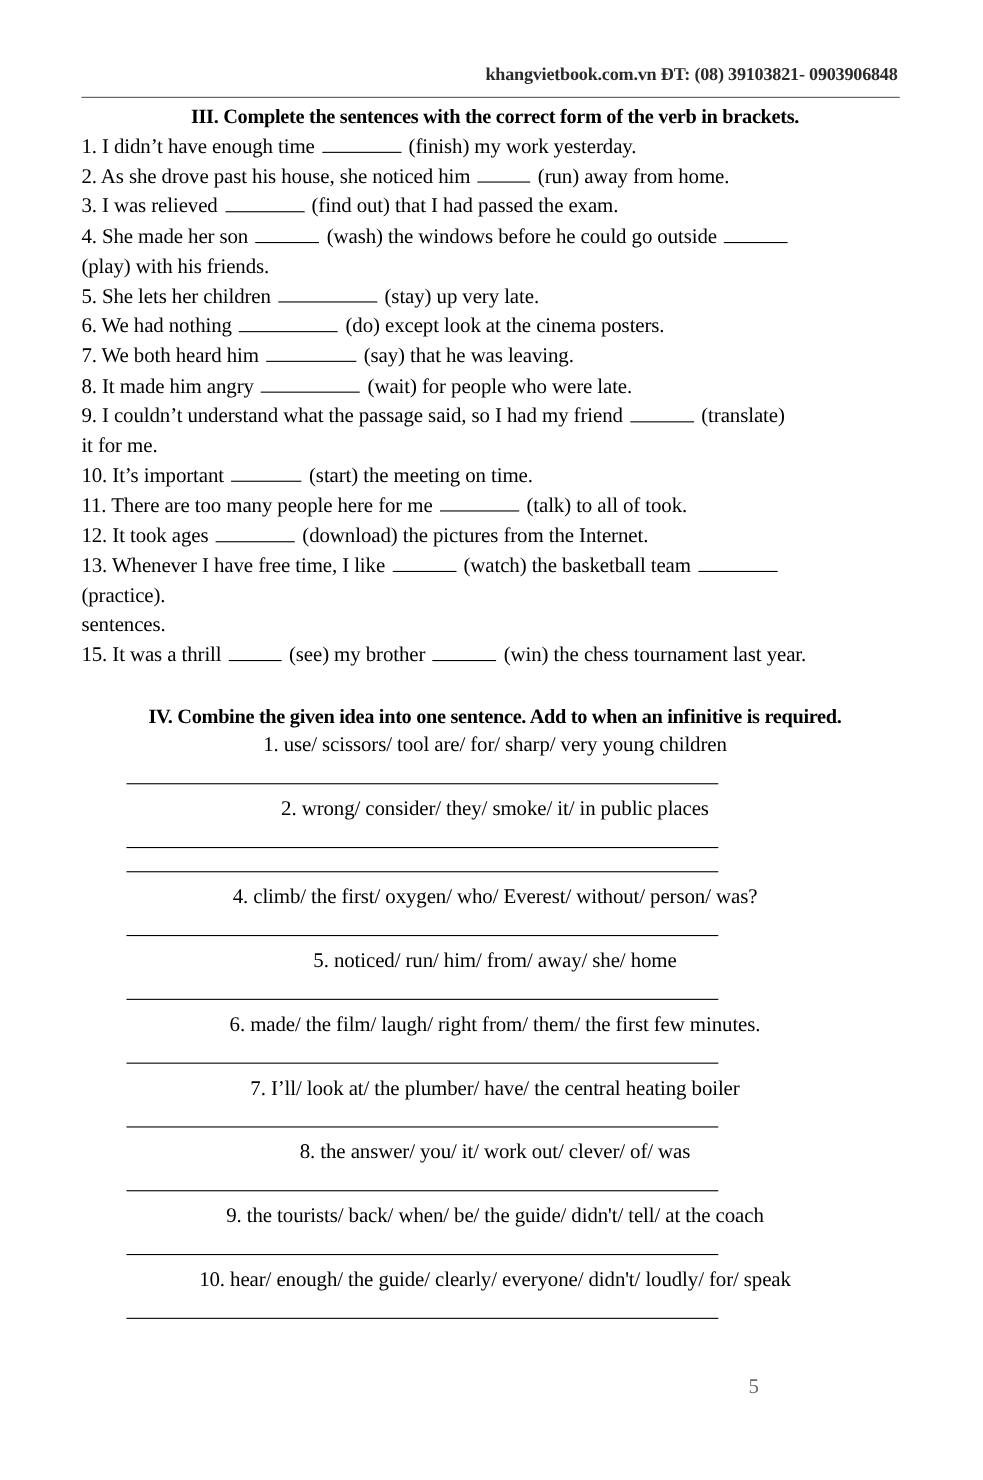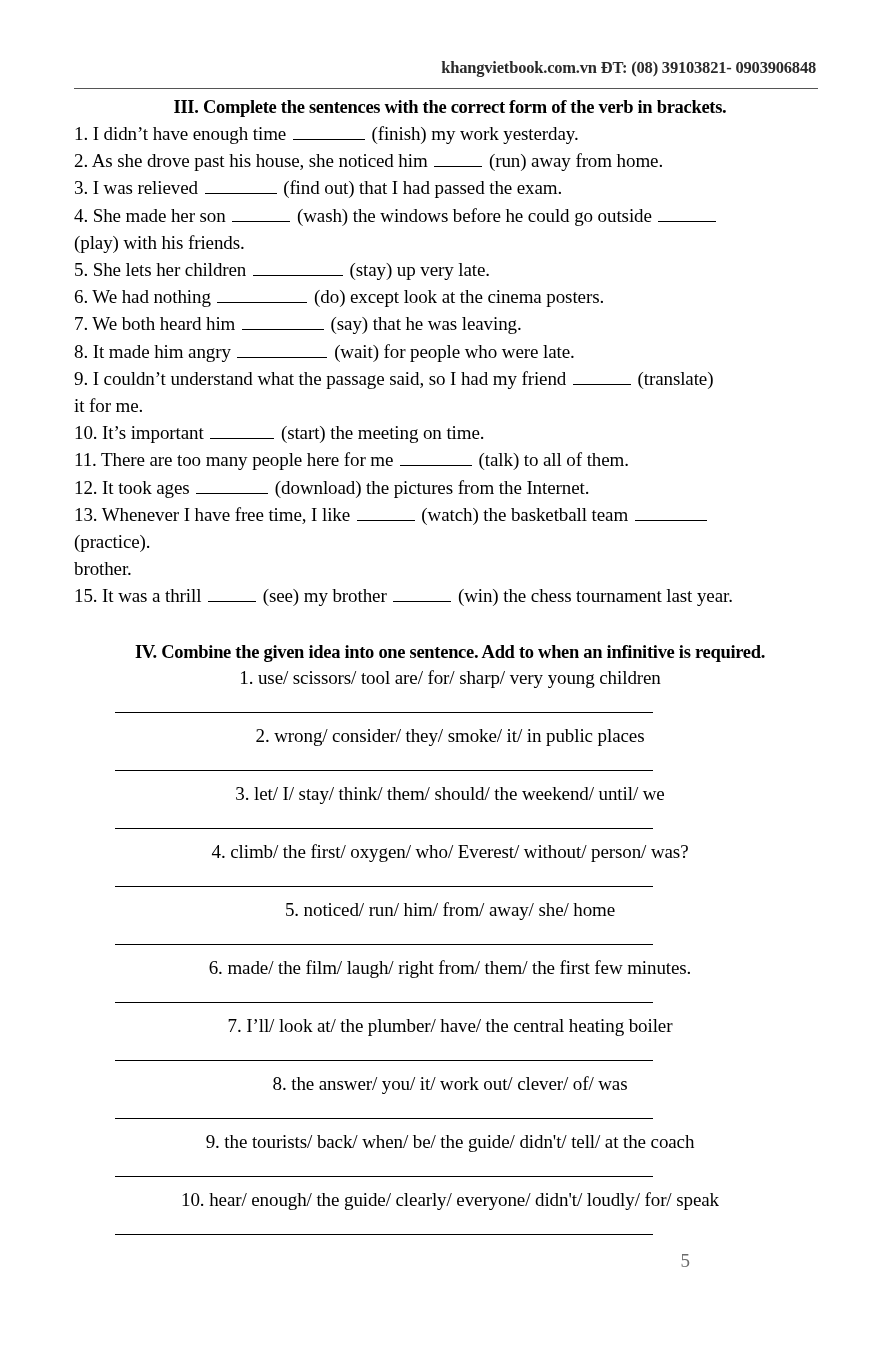--- a/index.html
+++ b/index.html
@@ -116,38 +116,37 @@
       <p class="q"><span>3. I was relieved </span><span class="blank" style="width:72px"></span><span> (find out) that I had passed the exam.</span></p>
       <p class="q"><span>4. She made her son </span><span class="blank" style="width:58px"></span><span> (wash) the windows before he could go outside </span><span class="blank" style="width:58px"></span></p>
       <p class="q"><span>(play) with his friends.</span></p>
       <p class="q"><span>5. She lets her children </span><span class="blank" style="width:90px"></span><span> (stay) up very late.</span></p>
       <p class="q"><span>6. We had nothing </span><span class="blank" style="width:90px"></span><span> (do) except look at the cinema posters.</span></p>
       <p class="q"><span>7. We both heard him </span><span class="blank" style="width:82px"></span><span> (say) that he was leaving.</span></p>
       <p class="q"><span>8. It made him angry </span><span class="blank" style="width:90px"></span><span> (wait) for people who were late.</span></p>
       <p class="q"><span>9. I couldn’t understand what the passage said, so I had my friend </span><span class="blank" style="width:58px"></span><span> (translate)</span></p>
       <p class="q"><span>it for me.</span></p>
       <p class="q"><span>10. It’s important </span><span class="blank" style="width:64px"></span><span> (start) the meeting on time.</span></p>
-      <p class="q"><span>11. There are too many people here for me </span><span class="blank" style="width:72px"></span><span> (talk) to all of them.</span></p>
+      <p class="q"><span>11. There are too many people here for me </span><span class="blank" style="width:72px"></span><span> (talk) to all of took.</span></p>
       <p class="q"><span>12. It took ages </span><span class="blank" style="width:72px"></span><span> (download) the pictures from the Internet.</span></p>
       <p class="q"><span>13.  Whenever I have free time, I like </span><span class="blank" style="width:58px"></span><span> (watch) the basketball team </span><span class="blank" style="width:72px"></span></p>
       <p class="q"><span>(practice).</span></p>
-      <p class="q"><span>brother.</span></p>
+      <p class="q"><span>sentences.</span></p>
       <p class="q"><span>15. It was a thrill </span><span class="blank" style="width:48px"></span><span> (see) my brother </span><span class="blank" style="width:58px"></span><span> (win) the chess tournament last year.</span></p>
     </div>
 
     <div class="sec4">
       <div class="section-title">IV. Combine the given idea into one sentence. Add to when an infinitive is required.</div>
 
       <p class="item4">1. use/ scissors/ tool are/ for/ sharp/ very young children</p>
       <div class="answer-line"></div>
 
       <p class="item4">2. wrong/ consider/ they/ smoke/ it/ in public places</p>
       <div class="answer-line"></div>
 
-      <p class="item4">3. let/ I/ stay/ think/ them/ should/ the weekend/ until/ we</p>
       <div class="answer-line"></div>
 
       <p class="item4">4. climb/ the first/ oxygen/ who/ Everest/ without/ person/ was?</p>
       <div class="answer-line"></div>
 
       <p class="item4">5. noticed/ run/ him/ from/ away/ she/ home</p>
       <div class="answer-line"></div>
 
       <p class="item4">6. made/ the film/ laugh/ right from/ them/ the first few minutes.</p>
       <div class="answer-line"></div>

